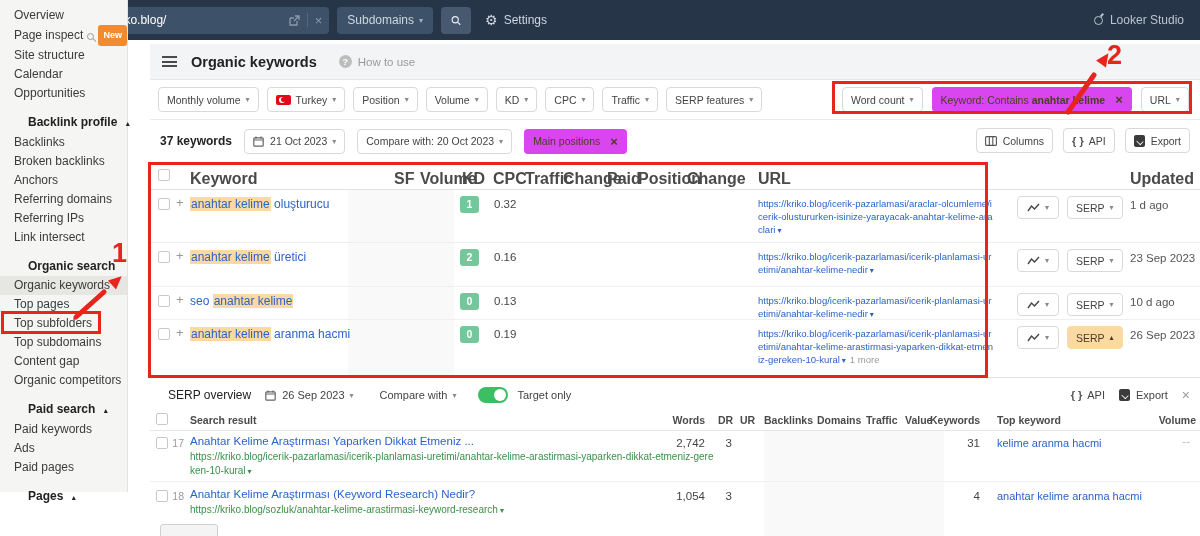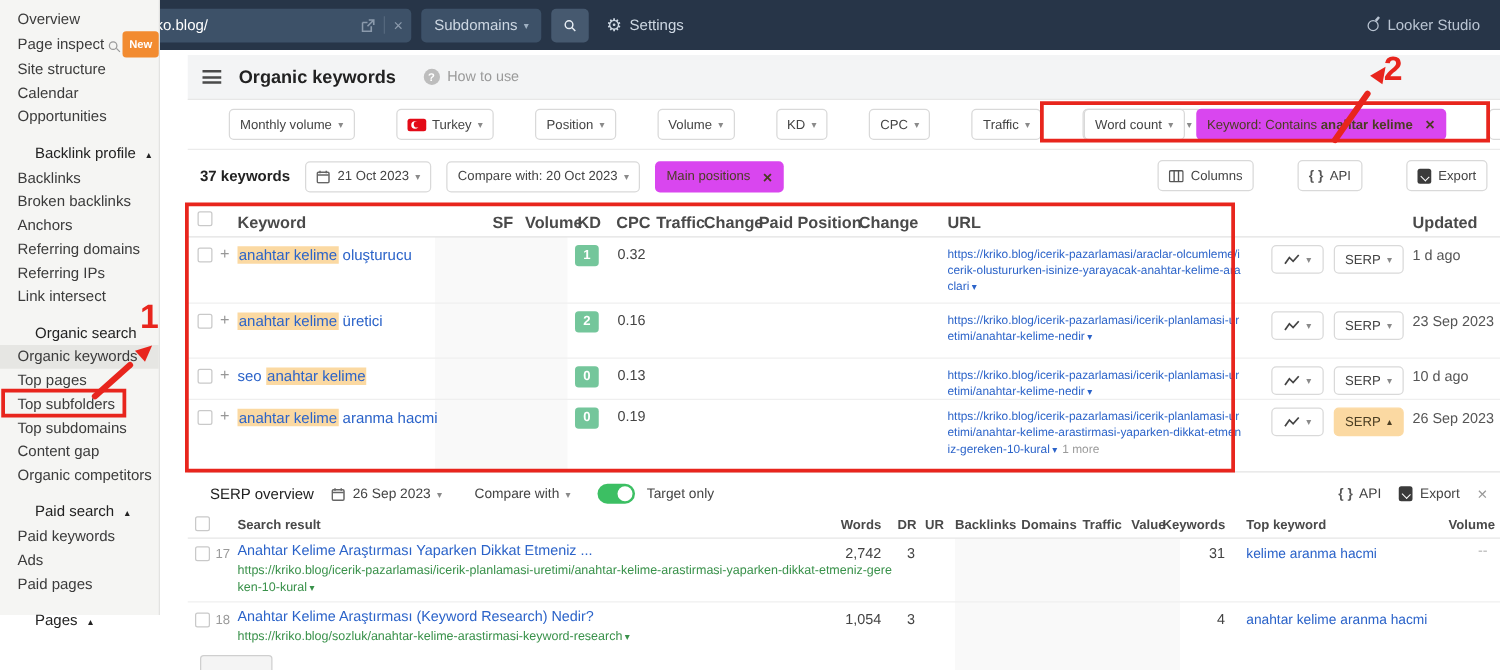--- a/index.html
+++ b/index.html
@@ -22,21 +22,21 @@
   .tb-search{width:30px;justify-content:center;background:#46596f;}
   .tb-settings{display:flex;align-items:center;margin-left:14px;cursor:pointer;}
   .gear{font-size:14px;margin-right:6px;color:#cdd7e2;}
   .tb-looker{margin-left:auto;margin-right:16px;display:flex;align-items:center;color:#b9c4d2;cursor:pointer;}
   .looker-ico{width:9px;height:9px;border:1.5px solid #b9c4d2;border-radius:50%;margin-right:7px;position:relative;}
   .looker-ico::after{content:"";position:absolute;width:1.5px;height:4px;background:#b9c4d2;right:-1px;top:-4px;transform:rotate(40deg);}
   
   .sidebar{position:absolute;left:0;top:44;width:128px;height:492px;background:#f5f5f3;
            border-right:1px solid #e3e3e1;padding-top:6px;font-size:12px;color:#3b3b3b;}
   .sb-item{line-height:19px;padding-left:14px;cursor:pointer;white-space:nowrap;}
-  .sb-head{font-weight:normal;color:#222;margin-top:10px;padding-left:28px;}
+  .sb-head{font-weight:bold;color:#222;margin-top:10px;padding-left:28px;}
   .sb-sel{background:#e6e6e3;}
   .badge-new{display:inline-block;background:#f28b30;color:#fff;font-size:9px;font-weight:bold;
              border-radius:3px;padding:1px 5px;margin-left:4px;vertical-align:1px;}
   .mini-mag{display:inline-block;width:7px;height:7px;border:1.3px solid #999;border-radius:50%;
             position:relative;margin-left:4px;vertical-align:-1px;}
   .mini-mag::after{content:"";position:absolute;width:1.3px;height:4px;background:#999;right:-2px;bottom:-3px;transform:rotate(-45deg);}
   
   .main{position:absolute;left:150px;top:44px;width:1050px;height:492px;background:#fff;overflow:hidden;}
   .pagehead{position:absolute;left:0;top:0;width:1050px;height:36px;background:#f3f4f5;
             border-bottom:1px solid #e7e7e7;display:flex;align-items:center;}
@@ -45,37 +45,37 @@
   .burger::after{content:"";position:absolute;left:0;top:2.5px;width:15px;height:2px;background:#4a4a4a;}
   .page-title{font-size:14.5px;font-weight:bold;color:#222;margin-left:14px;}
   .help{display:flex;align-items:center;margin-left:22px;color:#9a9a9a;font-size:11.5px;cursor:pointer;}
   .help-ico{width:13px;height:13px;border-radius:50%;background:#bdbdbd;color:#fff;font-size:9px;font-weight:bold;
             display:flex;align-items:center;justify-content:center;margin-right:6px;}
   
   .filters{position:absolute;left:0;top:36px;width:1050px;height:40px;background:#fff;border-bottom:1px solid #ebebeb;}
   .f-left{position:absolute;left:8px;top:7px;display:flex;gap:8px;}
   .f-right{position:absolute;left:692px;top:7px;display:flex;gap:9px;}
   .fbtn{display:flex;align-items:center;height:25px;border:1px solid #d9d9d9;border-radius:4px;
-        padding:0 8px;font-size:10.5px;color:#444;background:#fff;cursor:pointer;white-space:nowrap;margin-left:25px;}
+        padding:0 8px;font-size:10.5px;color:#444;background:#fff;cursor:pointer;white-space:nowrap;}
   .flag{width:15px;height:10px;background:#e30a17;border-radius:2px;margin-right:5px;position:relative;overflow:hidden;}
   .flag::before{content:"";position:absolute;left:3px;top:2px;width:6px;height:6px;border-radius:50%;background:#fff;}
   .flag::after{content:"";position:absolute;left:5px;top:2.6px;width:5px;height:5px;border-radius:50%;background:#e30a17;}
   .chip{display:flex;align-items:center;height:25px;background:#d946ef;border-radius:4px;
         padding:0 9px;font-size:10.5px;color:#4a3d22;cursor:pointer;white-space:nowrap;}
   .chip b{margin-left:3px;color:#3c3category:#3c3115;}
   .chip .x{font-size:13px;font-weight:bold;margin-left:10px;color:#4a3d22;cursor:pointer;}
   
   .toolbar{position:absolute;left:0;top:76px;width:1050px;height:42px;display:flex;align-items:center;}
   .tl-count{font-size:12px;font-weight:bold;color:#222;margin-left:10px;}
   .tl-gap{margin-left:12px;}
   .ico-cal{margin-right:6px;display:flex;}
   .tl-right{position:absolute;right:10px;top:8px;display:flex;gap:10px;}
   
   .thead{position:absolute;left:0;top:118px;width:1050px;height:28px;border-bottom:1px solid #e2e2e2;
-         font-size:13px;font-weight:bold;color:#4a4a4a;}
+         font-size:16px;font-weight:bold;color:#4a4a4a;}
   .thead span{position:absolute;top:8px;}
   .checkbox{width:12px;height:12px;border:1px solid #c9c9c9;border-radius:2px;background:#fff;cursor:pointer;}
   .band{position:absolute;background:rgba(0,0,0,0.025);}
   .trow{position:absolute;left:0;width:1050px;border-bottom:1px solid #efefef;}
   .trow .checkbox{position:absolute;left:8px;top:8px;}
   .c-plus{position:absolute;left:26px;top:5px;color:#979797;font-size:13px;cursor:pointer;}
   .c-kw{position:absolute;left:40px;top:7px;font-size:12px;color:#2b63c9;cursor:pointer;white-space:nowrap;}
   .hl{background:#fbd9a2;padding:0 1px;}
   .kd-badge{position:absolute;left:310px;top:6px;width:19px;height:17px;background:#74c69b;color:#fff;
             font-size:10.5px;font-weight:bold;border-radius:3px;text-align:center;line-height:17px;}

